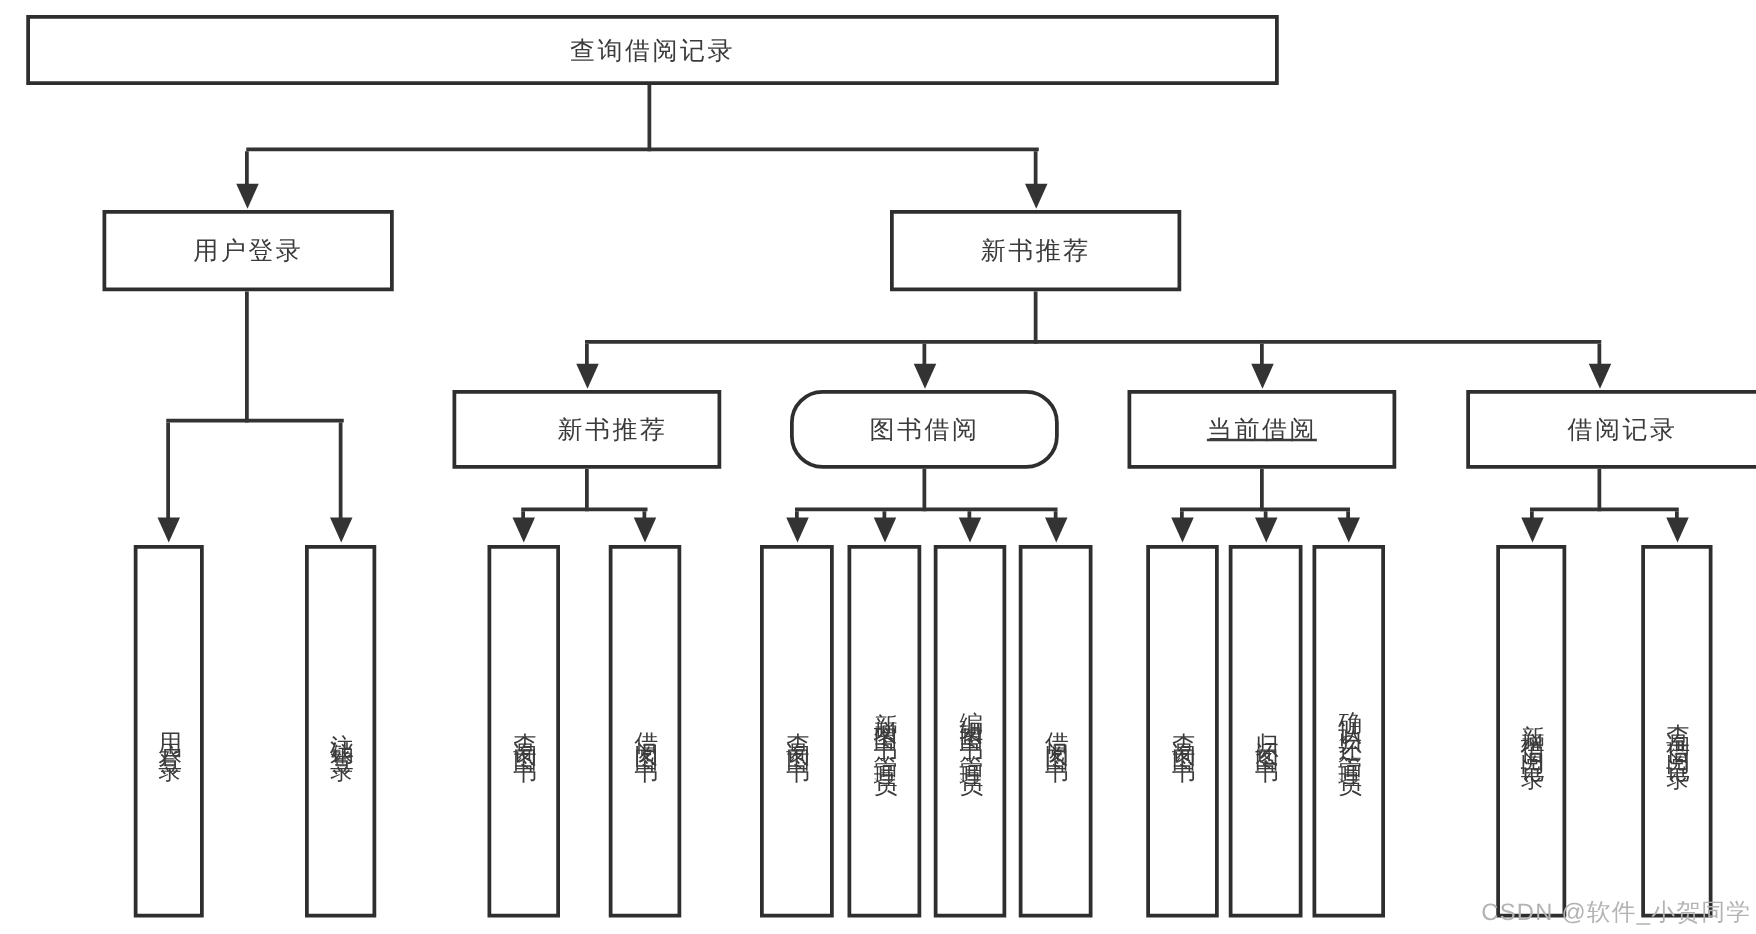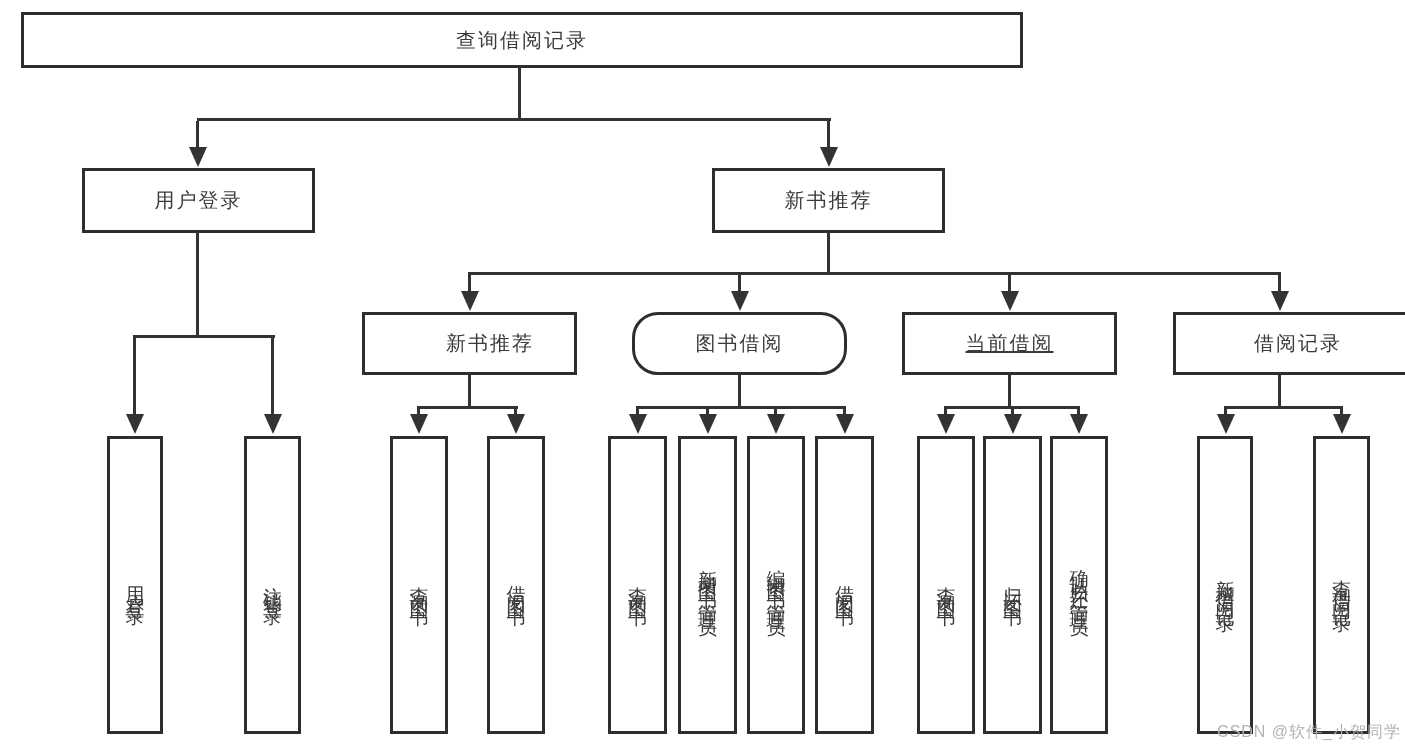--- a/index.html
+++ b/index.html
@@ -40,21 +40,21 @@
     position:absolute;
     width:0;height:0;
     border-left:9px solid transparent;
     border-right:9px solid transparent;
     border-top:20px solid var(--line,#333333);
     z-index:1;
   }
   .watermark{
     position:absolute;
     right:4px;bottom:4px;
-    font-size:16px;
+    font-size:19px;
     letter-spacing:1px;
     color:var(--watermark,#b3b3b3);
     z-index:5;
     white-space:nowrap;
   }
 </style>
 </head>
 <body>
 
 <div id="diagram" style="--line: #333333; --box_border: #2e2e2e; --box_fill: #ffffff; --text: #3b3b3b; --bg: #ffffff; --watermark: #b3b3b3;">

